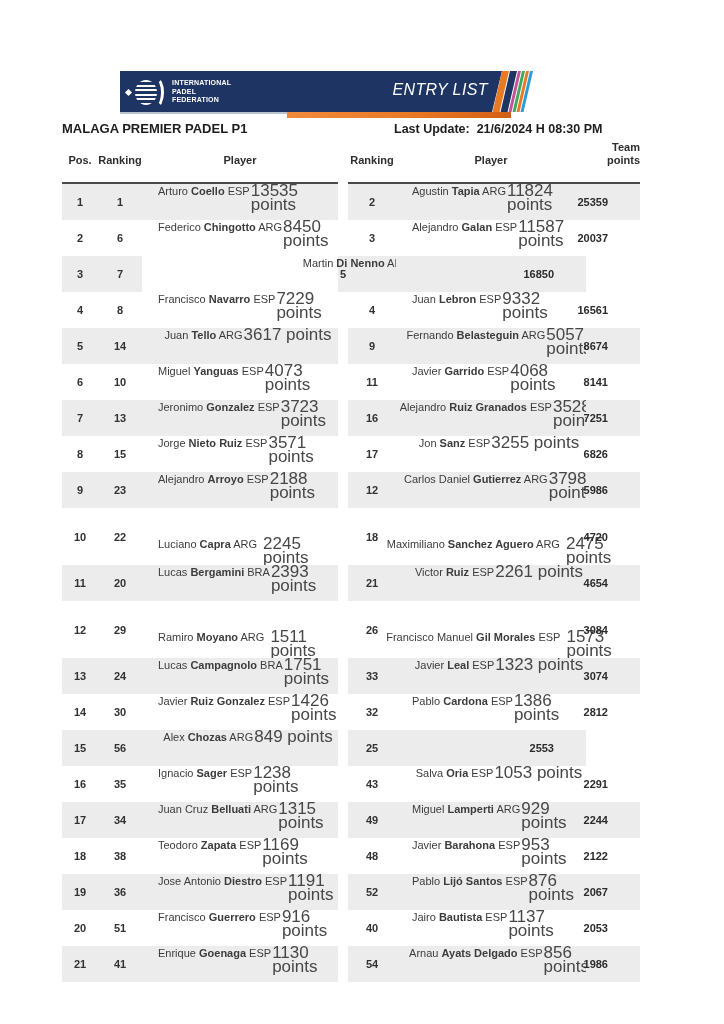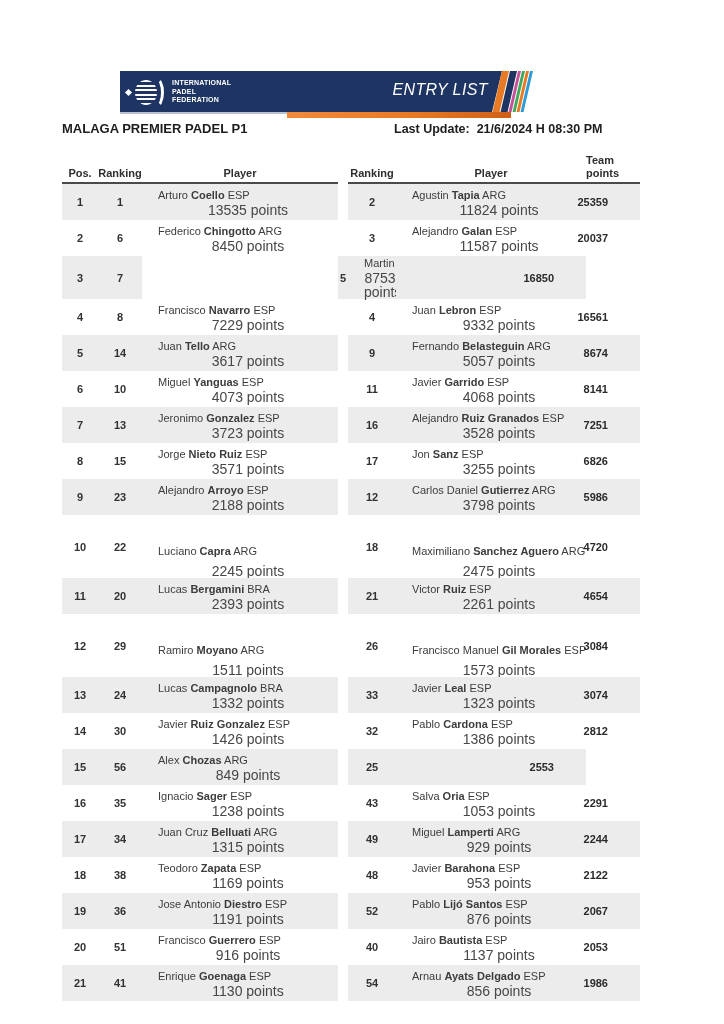--- a/index.html
+++ b/index.html
@@ -28,34 +28,34 @@
   .logo-text { position:absolute; left:46px; top:2px; color:#ffffff; font-size:7px; line-height:8.5px;
                font-weight:700; letter-spacing:.2px; }
 
   
   .doc-title { position:absolute; left:62px; top:121px; font-size:13px; font-weight:700; color:#1d1d1d; }
   .last-update { position:absolute; left:394px; top:122px; font-size:12.5px; font-weight:600; color:#1d1d1d; }
 
   
   .tbl { position:absolute; left:62px; top:148px; width:578px; }
   .grid-row { display:grid; grid-template-columns:36px 44px 196px 10px 48px 190px 54px; }
-  .thead .cell { display:flex; align-items:flex-end; justify-content:center; text-align:left;
-                 font-size:11px; font-weight:700; color:#2e2e2e; height:36px; padding-bottom:3px;
+  .thead .cell { display:flex; align-items:flex-end; justify-content:center; text-align:right;
+                 font-size:11px; font-weight:700; color:#2e2e2e; height:36px; padding-bottom:16px;
                  border-bottom:2px solid #4a4a4a; line-height:12.5px; }
   .thead .gapc { border-bottom:none; }
   .row { min-height:36px; }
   .row.tall { min-height:42px; }
   .row:nth-child(odd) .cell { background:#ececec; }
   .cell { display:flex; }
   .numc { align-items:center; justify-content:center; font-size:11px; font-weight:700; color:#323232; }
-  .playc { flex-direction:column; justify-content:center; padding-left:16px; gap:1px; }
+  .playc { flex-direction:row; justify-content:center; padding-left:16px; gap:1px; }
   .row.tall .playc { gap:6px;margin-top:29px; }
   .pname { font-size:11px; color:#3c3c3c; line-height:14px; white-space:nowrap; }
   .pname .ln { font-weight:700; }
-  .ppts { font-size:14px; color:#474747; line-height:14px;text-align:center; }
+  .ppts { font-size:17px; color:#474747; line-height:14px; }
   .teamc { align-items:center; justify-content:flex-end; padding-right:32px;
            font-size:11px; font-weight:700; color:#2b2b2b; }
 </style>
 </head>
 <body>
 
 <div class="page">
 
   <div class="banner">
     <div class="banner-navy"></div>
@@ -273,21 +273,21 @@
             <div class="pname"><span class="fn">Francisco Manuel </span><span class="ln">Gil Morales</span><span class="cc"> ESP</span></div>
             <div class="ppts">1573 points</div>
           </div>
           <div class="cell teamc">3084</div>
         </div>
         <div class="grid-row row">
           <div class="cell numc">13</div>
           <div class="cell numc">24</div>
           <div class="cell playc">
             <div class="pname"><span class="fn">Lucas </span><span class="ln">Campagnolo</span><span class="cc"> BRA</span></div>
-            <div class="ppts">1332 points</div>
+            <div class="ppts">1751 points</div>
           </div>
           <div class="gap"></div>
           <div class="cell numc">33</div>
           <div class="cell playc">
             <div class="pname"><span class="fn">Javier </span><span class="ln">Leal</span><span class="cc"> ESP</span></div>
             <div class="ppts">1323 points</div>
           </div>
           <div class="cell teamc">3074</div>
         </div>
         <div class="grid-row row">

